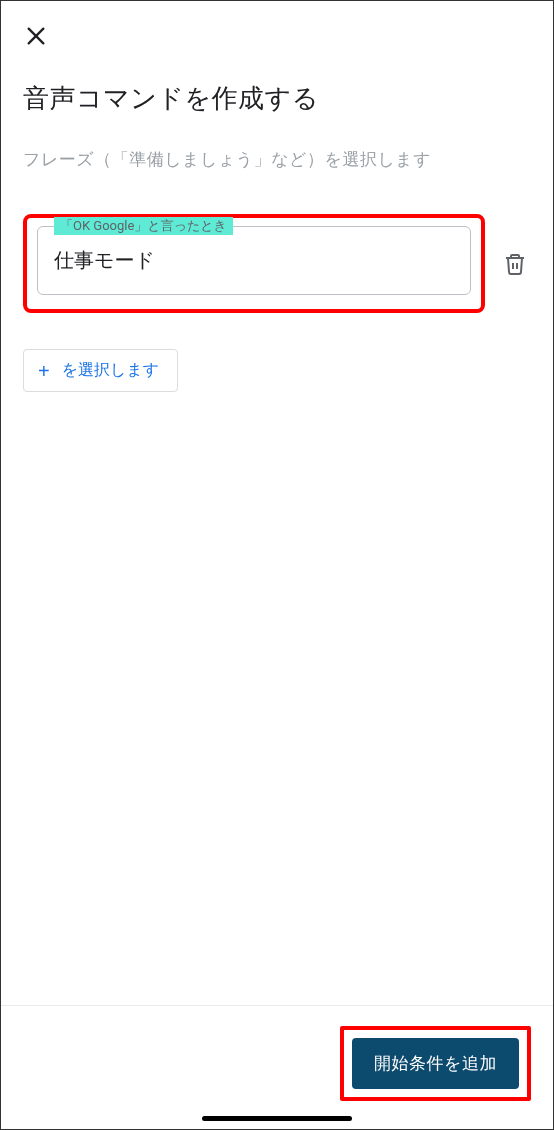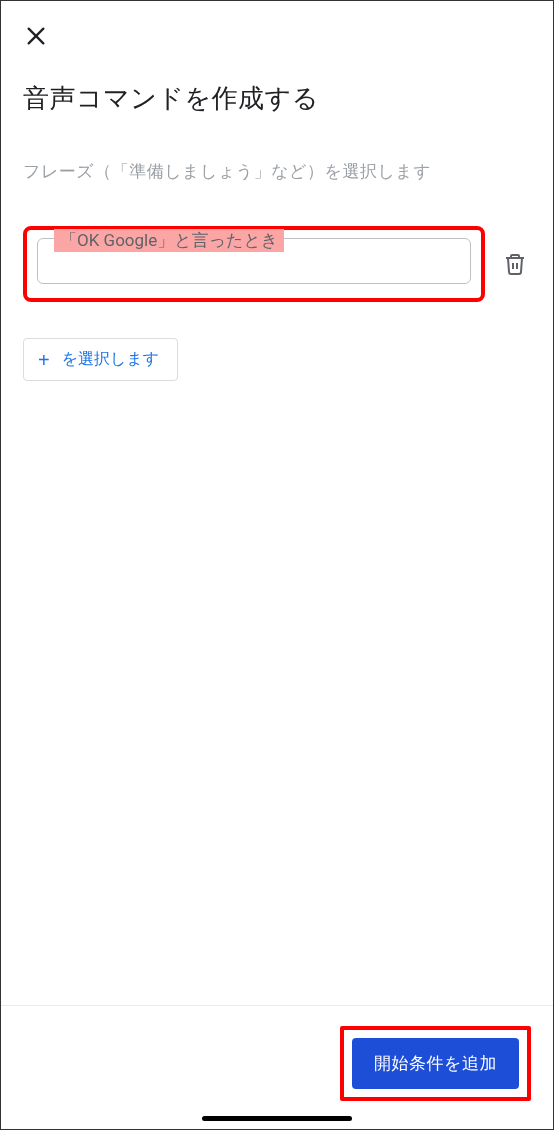--- a/index.html
+++ b/index.html
@@ -31,21 +31,21 @@
       width: 22px;
       height: 22px;
     }
     .content {
       padding: 20px 22px 0 22px;
     }
     .title {
       font-size: 26px;
       font-weight: 400;
       color: #202124;
-      margin-bottom: 44px;
+      margin-bottom: 32px;
       letter-spacing: 0.5px;
     }
     .subtitle {
       font-size: 17px;
       color: #9aa0a6;
       margin-bottom: 43px;
       letter-spacing: 0.5px;
     }
     .input-row {
       display: flex;
@@ -62,23 +62,23 @@
     .input-field {
       position: relative;
       border: 1px solid #bdc1c6;
       border-radius: 6px;
       padding: 22px 16px 22px 16px;
     }
     .input-legend {
       position: absolute;
       top: -10px;
       left: 16px;
-      background: #fca5a5;
+      background: #5eead4;
       padding: 0 6px;
-      font-size: 17px;
+      font-size: 13px;
       color: #5f6368;
     }
     .input-value {
       font-size: 20px;
       color: #202124;
       border: none;
       outline: none;
       width: 100%;
       background: transparent;
     }
@@ -122,21 +122,21 @@
       padding: 20px 22px 28px 22px;
       display: flex;
       justify-content: flex-end;
     }
     .footer-highlight {
       border: 4px solid #ff0000;
       padding: 8px;
       border-radius: 2px;
     }
     .primary-btn {
-      background: #1d4ed8;
+      background: #0c4a6e;
       color: #fff;
       border: none;
       border-radius: 4px;
       padding: 14px 22px;
       font-size: 17px;
       cursor: pointer;
       letter-spacing: 0.5px;
     }
     .home-indicator {
       position: absolute;
@@ -162,20 +162,21 @@
 </div>
 
 <div class="content">
   <h1 class="title">音声コマンドを作成する</h1>
   <p class="subtitle">フレーズ（「準備しましょう」など）を選択します</p>
 
   <div class="input-row">
     <div class="highlight-wrap">
       <div class="input-field">
         <span class="input-legend">「OK Google」と言ったとき</span>
+        <input type="text" class="input-value" value="仕事モード" style="">
       </div>
     </div>
     <button class="delete-btn">
       <svg viewBox="0 0 24 24" fill="none" stroke="currentColor" stroke-width="2">
         <path d="M3 6h18"></path>
         <path d="M8 6V4a1 1 0 0 1 1-1h6a1 1 0 0 1 1 1v2"></path>
         <path d="M5 6l1 14a2 2 0 0 0 2 2h8a2 2 0 0 0 2-2l1-14"></path>
         <line x1="10" y1="11" x2="10" y2="17"></line>
         <line x1="14" y1="11" x2="14" y2="17"></line>
       </svg>

